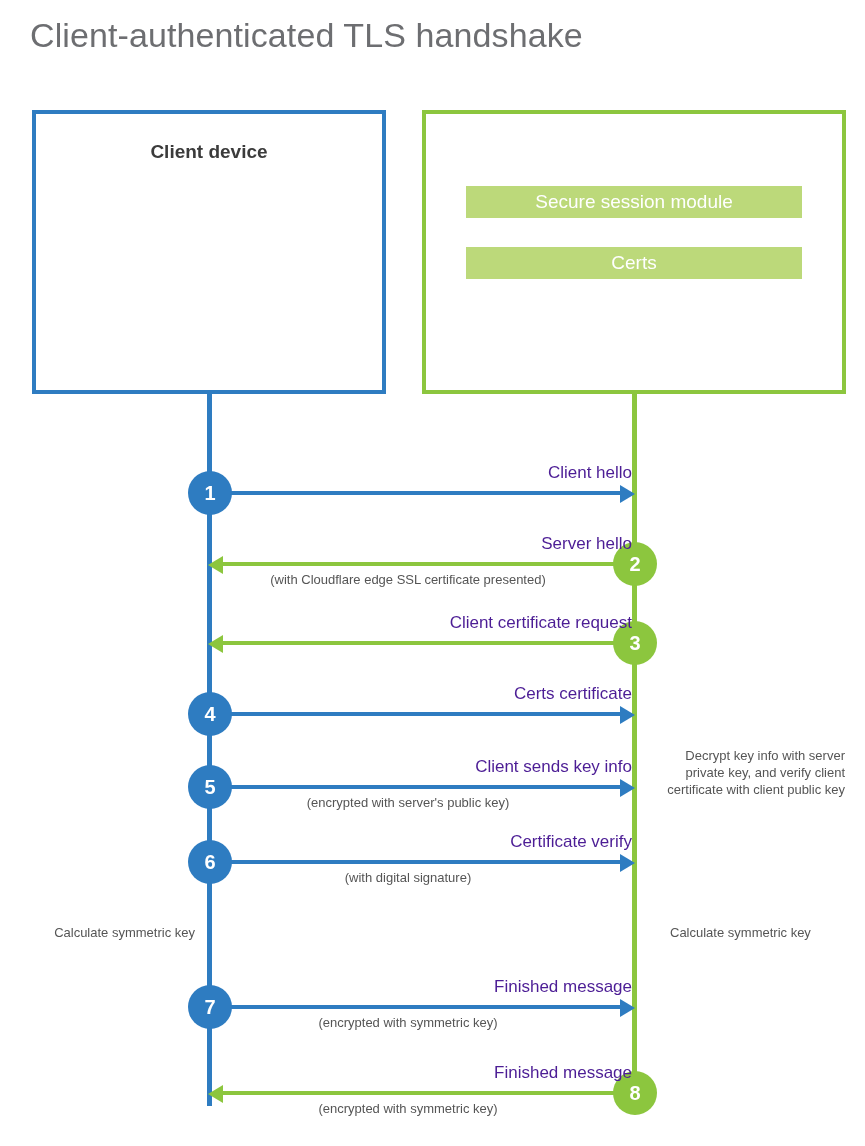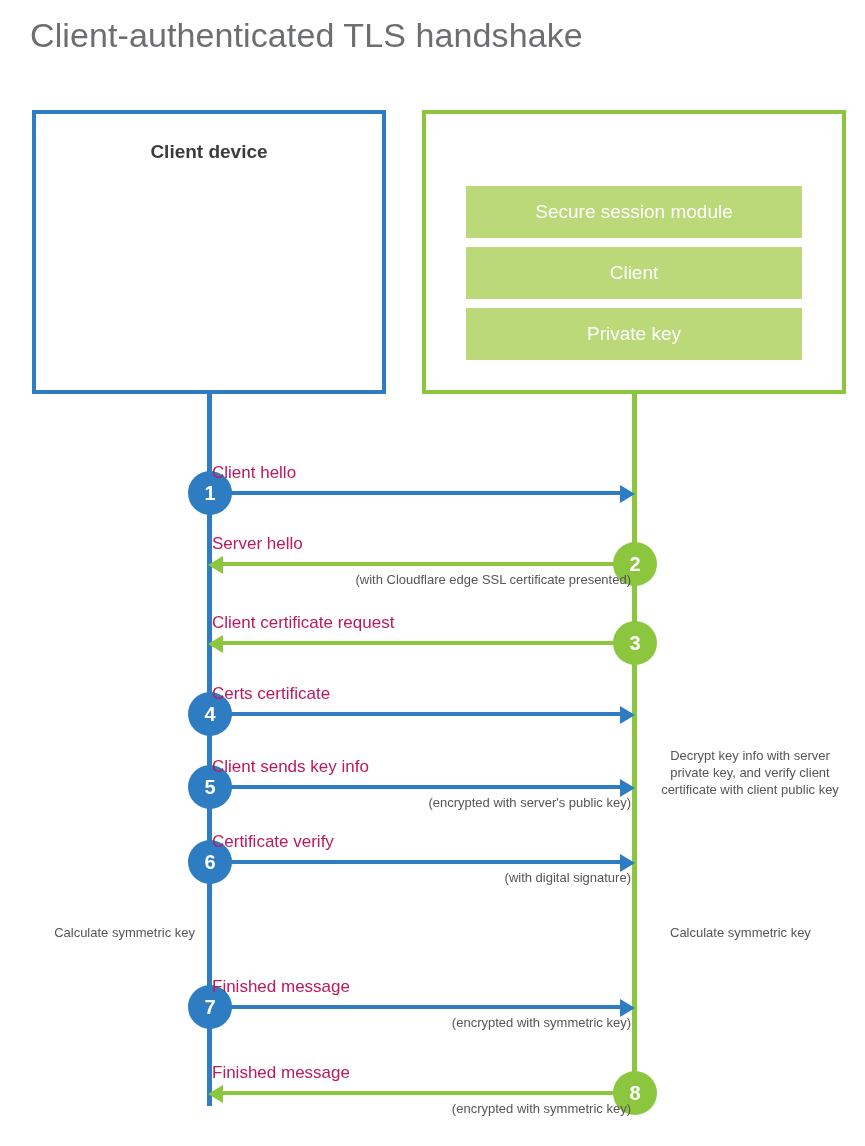--- a/index.html
+++ b/index.html
@@ -74,21 +74,21 @@
     align-items: center;
     justify-content: center;
     text-align: center;
   }
 
   
   .server-bar {
     position: absolute;
     left: 40px;
     width: 336px;
-    height: 52px;
+    height: 32px;
     background: #bcd97a;
     color: #ffffff;
     font-size: 19px;
     display: flex;
     align-items: center;
     justify-content: center;
     text-align: center;
   }
   #server-bar-0 { top: 72px; }
   #server-bar-1 { top: 133px; }
@@ -161,49 +161,49 @@
     justify-content: center;
   }
   .step-circle.blue { background: #2e7cc1; left: 188px; }
   .step-circle.green { background: #8cc63e; left: 613px; }
 
   
   .msg-label {
     position: absolute;
     left: 212px;
     width: 420px;
-    text-align: left;
+    text-align: right;
     font-size: 17px;
-    color: #be185d;
+    color: #4c1d95;
     top: -30px;
     white-space: nowrap;
   }
   .msg-sub {
     position: absolute;
-    left: 211px;
+    left: 198px;
     width: 420px;
-    text-align: right;
+    text-align: center;
     font-size: 13px;
     color: #555555;
     top: 8px;
     white-space: nowrap;
   }
 
   
   .annotation {
     position: absolute;
     font-size: 13px;
     line-height: 17px;
     color: #555555;
   }
   #annot-decrypt {
     left: 655px;
     top: 747px;
     width: 190px;
-    text-align: center;
+    text-align: right;
   }
   #annot-calc-client {
     left: 10px;
     top: 924px;
     width: 185px;
     text-align: right;
   }
   #annot-calc-server {
     left: 670px;
     top: 924px;
@@ -215,22 +215,21 @@
 <body>
 
 <div id="page-title">Client-authenticated TLS handshake</div>
 
 <div class="actor-box" id="client-box">
   <div class="actor-title">Client device</div>
 </div>
 
 <div class="actor-box" id="server-box">
   <div class="server-bar" id="server-bar-0">Secure session module</div>
-  <div class="server-bar" id="server-bar-1">Client</div>
-  <div class="server-bar" id="server-bar-2">Private key</div>
+  <div class="server-bar" id="server-bar-1">Certs</div>
 </div>
 
 <div class="lifeline" id="lifeline-client"></div>
 <div class="lifeline" id="lifeline-server"></div>
 
 <div id="messages">
     <div class="msg" style="top: 493px;">
       <div class="shaft blue" style="left: 209px; width: 412px;"></div>
       <div class="head right blue" style="left: 620px;"></div>
       <div class="step-circle blue">1</div>

